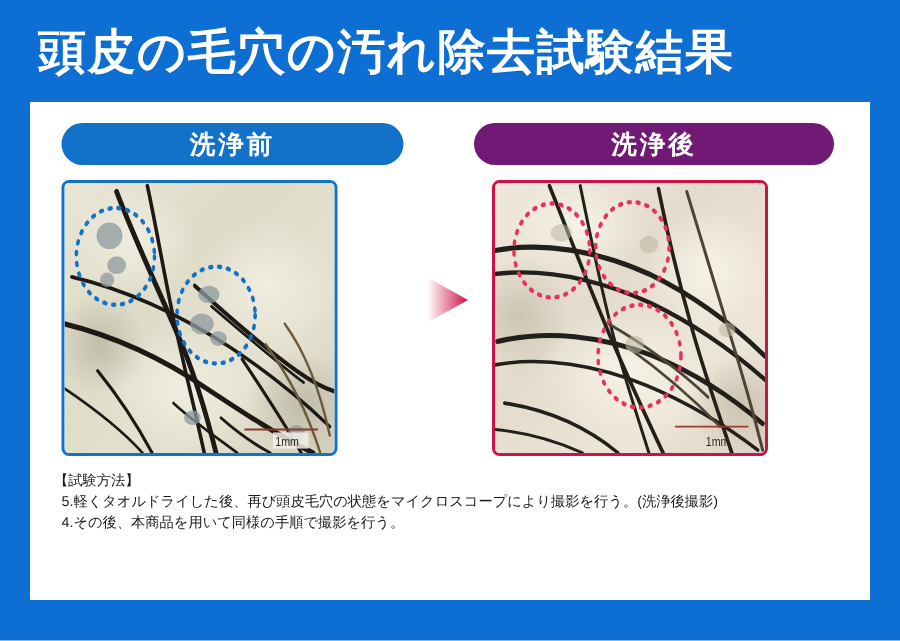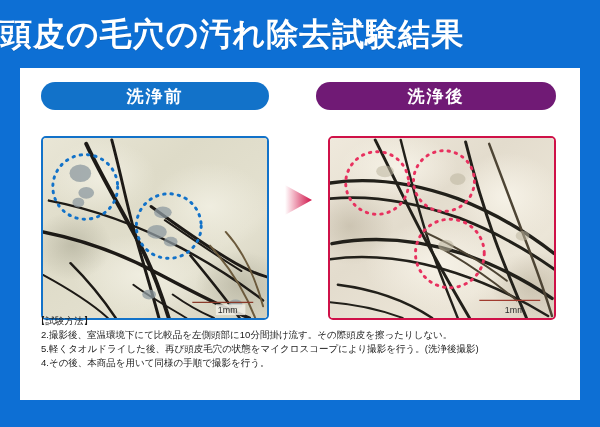--- a/index.html
+++ b/index.html
@@ -10,21 +10,21 @@
   body {
     background: #0d6fd4;
     position: relative;
     overflow: hidden;
   }
 
   
   .title-bar {
     position: absolute;
     left: 0; top: 0; width: 515px; height: 68px;
-    display: flex; align-items: center; 
+    display: flex; align-items: center; justify-content: center;
   }
   .title-text {
     color: #ffffff;
     font-size: 32px;
     font-weight: bold;
     letter-spacing: 1px;
     line-height: 1;
     text-shadow: 0 1px 0 rgba(0,0,0,0.10);
     white-space: nowrap;
   }
@@ -56,22 +56,22 @@
     background: #1272c9;
   }
   .chip-after {
     left: 296px; width: 240px;
     background: #701a75;
   }
 
   
   .photo {
     position: absolute;
-    top: 68px;
-    width: 228px; height: 184px;
+    top: 52px;
+    width: 184px; height: 184px;
     border-radius: 5px;
     overflow: hidden;
   }
   .photo-before {
     left: 21px;
     border: 2px solid #1272c9;
   }
   .photo-after {
     left: 308px;
     border: 2px solid #cf1148;
@@ -252,19 +252,18 @@
       <circle cx="116" cy="44" r="31" fill="none" stroke="#e8315f" stroke-width="3" stroke-dasharray="1.5 6" stroke-linecap="round"></circle>
       <circle cx="122" cy="118" r="35" fill="none" stroke="#e8315f" stroke-width="3" stroke-dasharray="1.5 6" stroke-linecap="round"></circle>
 
       <line x1="152" y1="166" x2="214" y2="166" stroke="#a03b2e" stroke-width="1.3"></line>
       <text x="178" y="179" font-family="Liberation Sans, sans-serif" font-size="9" fill="#2a2a2a">1mm</text>
     </svg>
   </div>
 
   <div class="method">
     <div class="method-heading">【試験方法】</div>
-    <div class="method-line">2.撮影後、室温環境下にて比較品を左側頭部に10分間掛け流す。その際頭皮を擦ったりしない。</div>
     <div class="method-line">5.軽くタオルドライした後、再び頭皮毛穴の状態をマイクロスコープにより撮影を行う。(洗浄後撮影)</div>
     <div class="method-line">4.その後、本商品を用いて同様の手順で撮影を行う。</div>
   </div>
 
 
 </div>
 
 </body></html>

